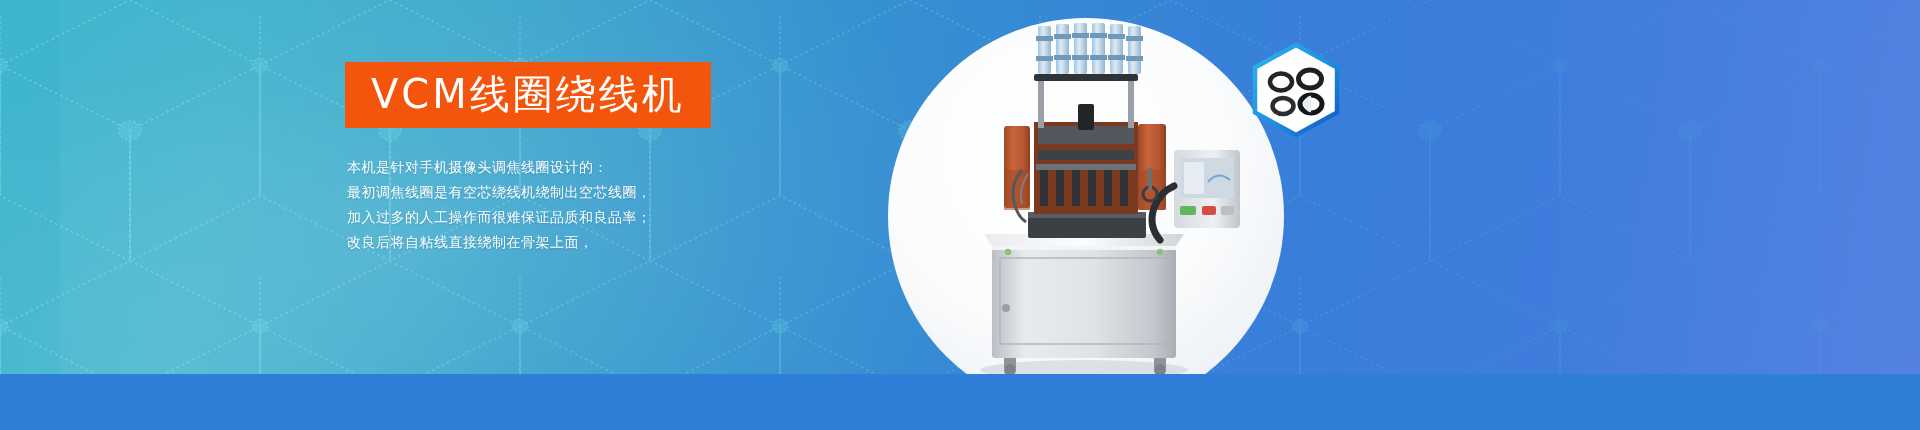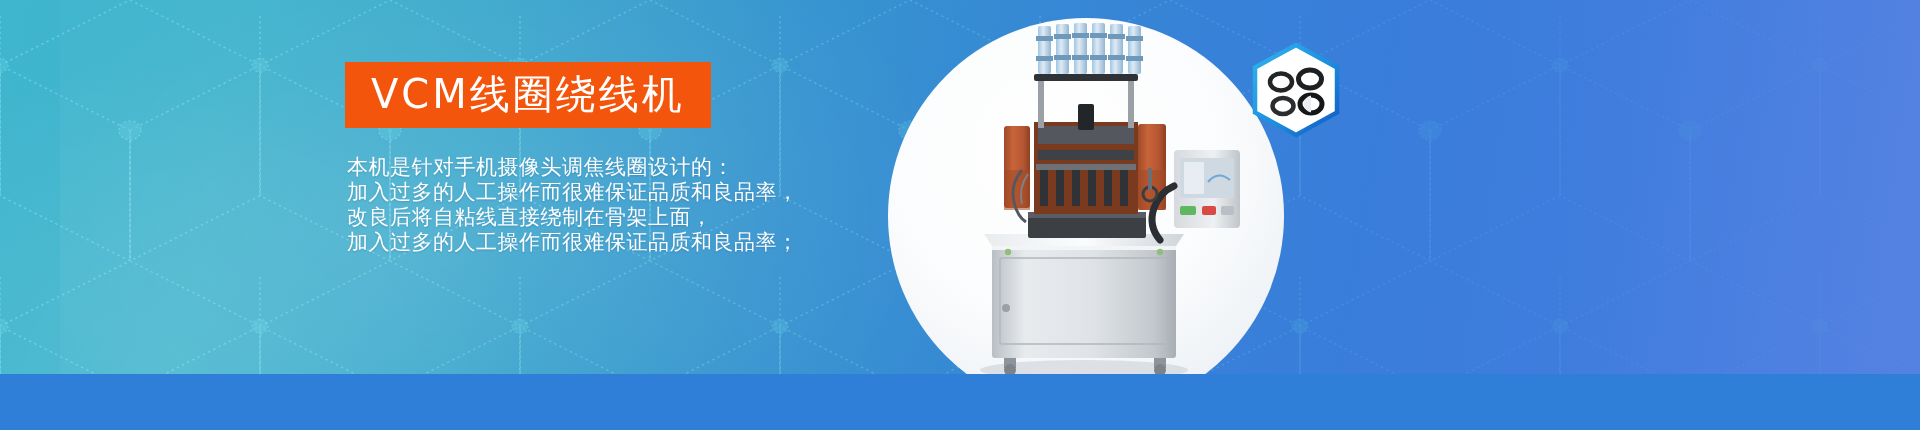--- a/index.html
+++ b/index.html
@@ -64,21 +64,21 @@
   }
 
   .desc {
     position:absolute;
     left:2px; top:155px;
     width:560px;
   }
   .desc .line {
     display:block;
     color:#ffffff;
-    font-size:21px;
+    font-size:14px;
     line-height:25px;
     letter-spacing:0.5px;
     white-space:nowrap;
     text-shadow:0 1px 2px rgba(0,40,80,0.18);
   }
 
   
   .photo-wrap {
     position:absolute;
     left:888px; top:18px;
@@ -164,23 +164,23 @@
   <div class="right-fade"></div>
 
   <div class="content">
 
     <div class="title-bar">
       <span class="title-text">VCM线圈绕线机</span>
     </div>
 
     <div class="desc">
       <span class="line">本机是针对手机摄像头调焦线圈设计的：</span>
-      <span class="line">加入过多的人工操作而很难保证品质和良品率，</span>
+      <span class="line">最初调焦线圈是有空芯绕线机绕制出空芯线圈，</span>
+      <span class="line">加入过多的人工操作而很难保证品质和良品率；</span>
       <span class="line">改良后将自粘线直接绕制在骨架上面，</span>
-      <span class="line">加入过多的人工操作而很难保证品质和良品率；</span>
     </div>
 
   </div>
 
   <div class="photo-wrap">
     <div class="photo-circle">
       <svg class="machine" viewBox="0 0 396 396" xmlns="http://www.w3.org/2000/svg">
         <defs>
           <linearGradient id="bodyG" x1="0" y1="0" x2="1" y2="0">
             <stop offset="0%" stop-color="#b9bfc4"></stop>

